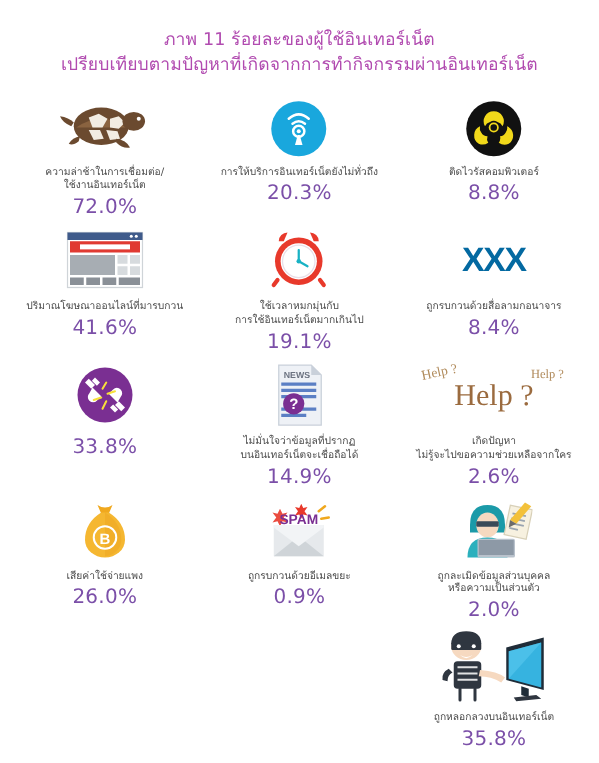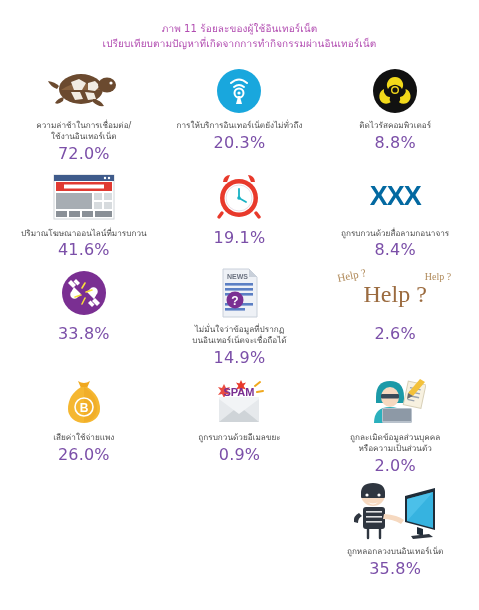--- a/index.html
+++ b/index.html
@@ -22,21 +22,21 @@
     padding: 22px 6px 0 6px;
   }
   
   .title-block {
     text-align: center;
     color: #b14bb0;
     line-height: 1.45;
     margin-bottom: 12px;
   }
   .title-line {
-    font-size: 10px;
+    font-size: 14px;
     color: #b14bb0;
     letter-spacing: 0.1px;
     display: block;
   }
   
   .grid {
     display: flex;
     flex-wrap: wrap;
     width: 100%;
   }
@@ -235,20 +235,24 @@
           <circle cx="25" cy="26" r="14.5" fill="#ffffff"></circle>
           <circle cx="25" cy="26" r="13" fill="none" stroke="#e8dfe8" stroke-width="1"></circle>
           <g stroke="#18b2c4" stroke-width="1.8" stroke-linecap="round">
             <line x1="25" y1="26" x2="25" y2="17"></line>
             <line x1="25" y1="26" x2="32" y2="30"></line>
           </g>
           <circle cx="25" cy="26" r="1.8" fill="#18b2c4"></circle>
           <path d="M8 41 l-3 4" stroke="#e8392b" stroke-width="3.4" stroke-linecap="round"></path>
           <path d="M42 41 l3 4" stroke="#e8392b" stroke-width="3.4" stroke-linecap="round"></path>
         </svg>
+      </div>
+      <div class="cell-label">
+        <span>ใช้เวลาหมกมุ่นกับ</span><br>
+        <span>การใช้อินเทอร์เน็ตมากเกินไป</span>
       </div>
       <div class="cell-value">19.1%</div>
     </div>
 
     <div class="cell">
       <div class="icon-box">
         <span class="xxx-text">XXX</span>
       </div>
       <div class="cell-label">
         <span>ถูกรบกวนด้วยสื่อลามกอนาจาร</span>
@@ -305,20 +309,24 @@
     </div>
 
     <div class="cell">
       <div class="icon-box">
         <div class="help-group">
           <span class="help-sm1">Help ?</span>
           <span class="help-sm2">Help ?</span>
           <span class="help-big">Help ?</span>
         </div>
       </div>
+      <div class="cell-label">
+        <span>เกิดปัญหา</span><br>
+        <span>ไม่รู้จะไปขอความช่วยเหลือจากใคร</span>
+      </div>
       <div class="cell-value">2.6%</div>
     </div>
 
     <div class="cell">
       <div class="icon-box">
         <svg width="44" height="48" viewBox="0 0 44 48">
           <path d="M16 4 q6 4 12 0 l-3 7 h-6 z" fill="#f0a81e"></path>
           <path d="M19 10 h6 q13 8 13 22 a16 14 0 0 1 -32 0 q0 -14 13 -22 z" fill="#f5b731"></path>
           <path d="M22 10 q13 8 13 22 a14 13 0 0 1 -13 13 z" fill="#eca722" opacity="0.55"></path>
           <circle cx="22" cy="30" r="9" fill="none" stroke="#ffffff" stroke-width="1.6"></circle>

